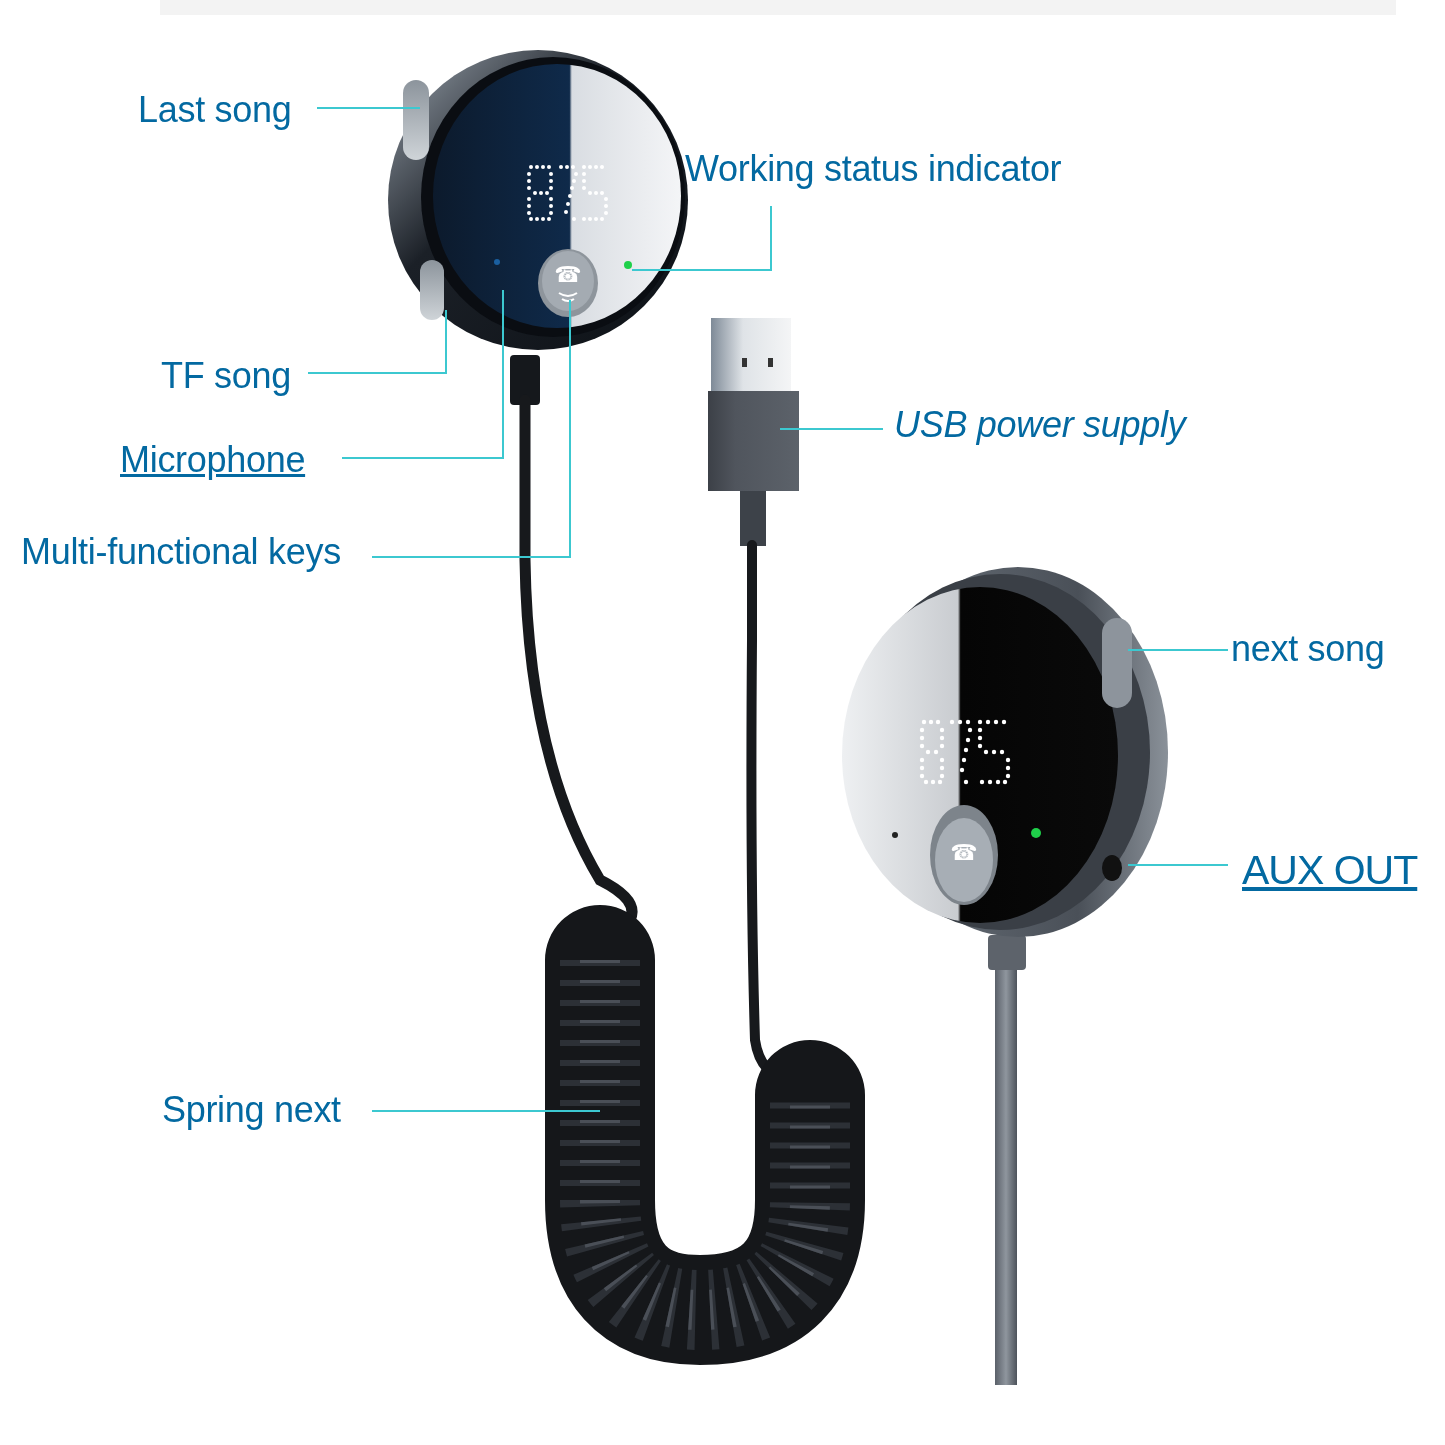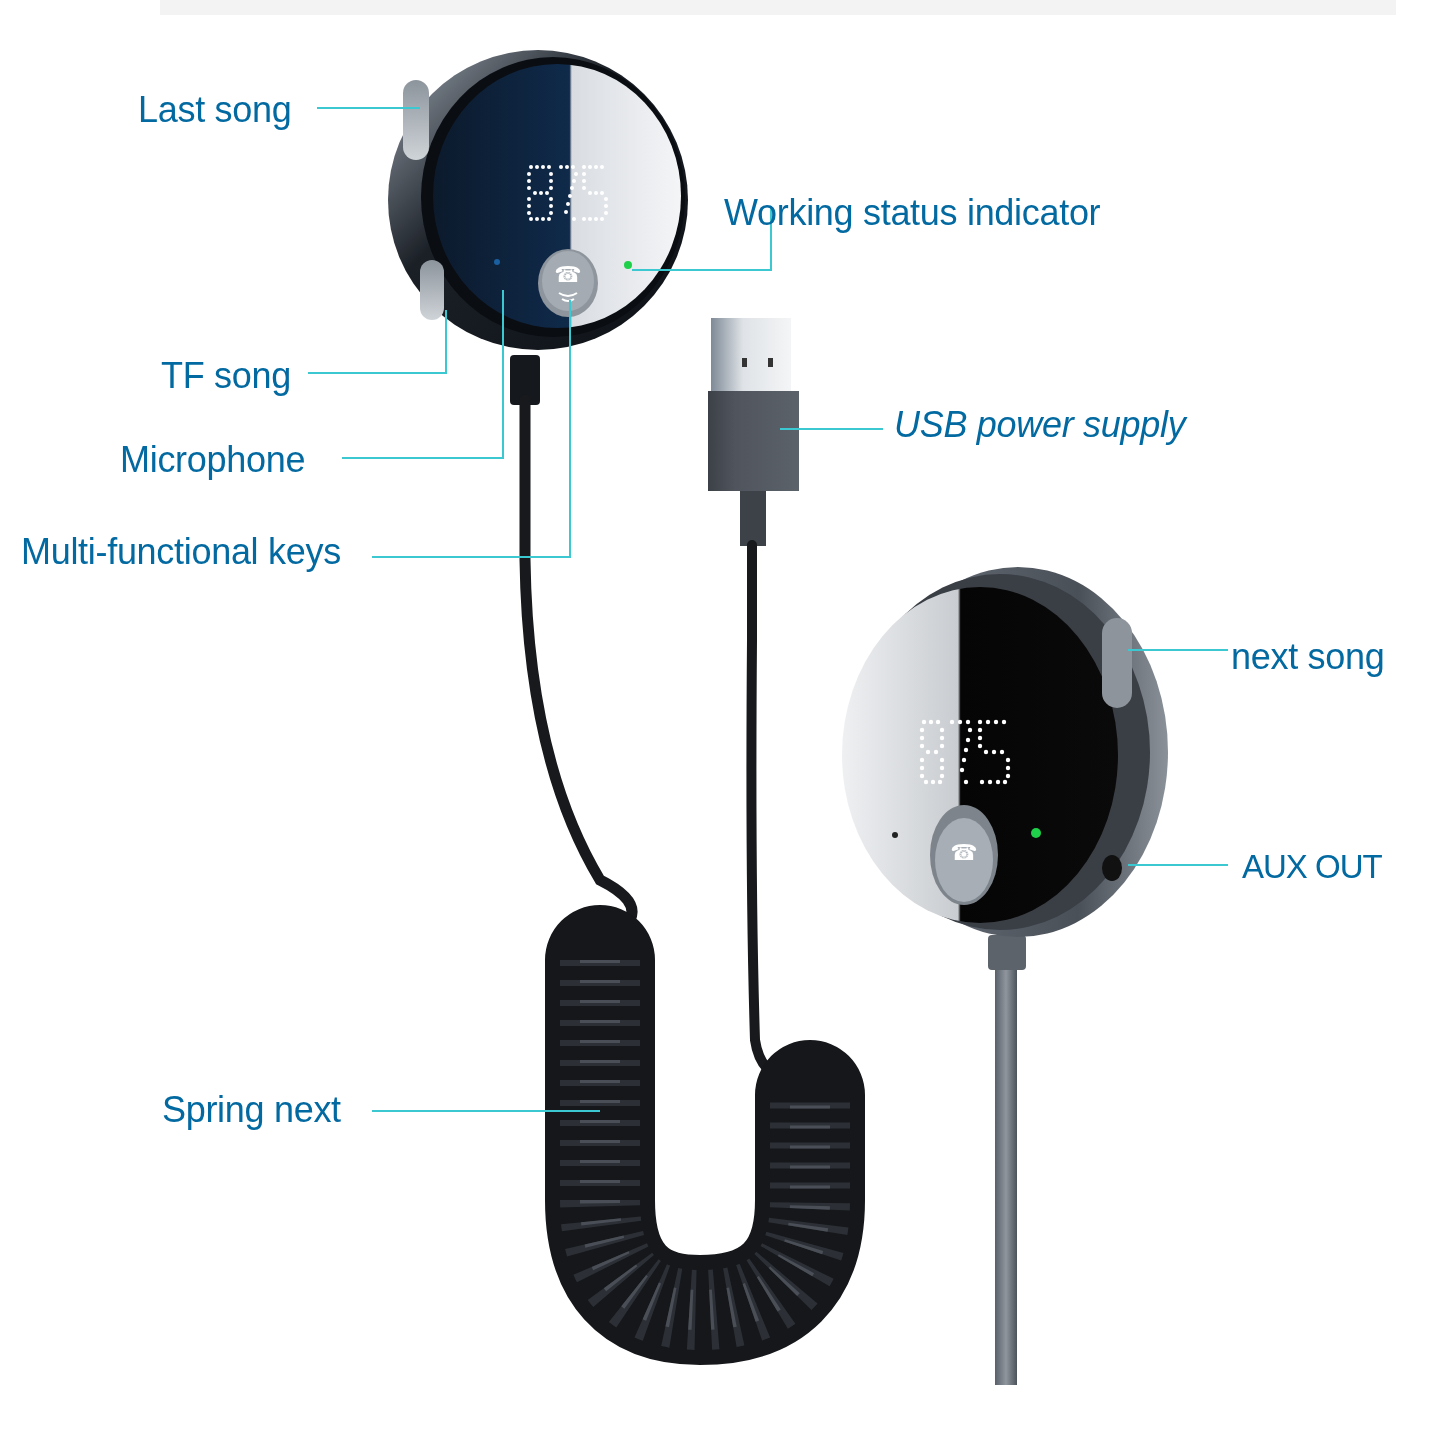--- a/index.html
+++ b/index.html
@@ -1,19 +1,19 @@
 <!DOCTYPE html>
 <html><head>
 <meta charset="utf-8">
 <style>
   html, body { margin: 0; padding: 0; background: #ffffff; }
   body { width: 1445px; height: 1445px; position: relative; overflow: hidden; font-family: "Liberation Sans", sans-serif; }
   .topbar { position: absolute; left: 160px; top: 0; width: 1236px; height: 15px; background: #f3f3f3; }
   .label { position: absolute; color: #0369a1; font-size: 36px; line-height: 1; white-space: nowrap; letter-spacing: -0.3px; }
-  .label.aux { font-size: 33px; letter-spacing: -1px; }
+  .label.aux { font-size: 41px; letter-spacing: -1px; text-decoration: underline; }
   svg.stage { position: absolute; left: 0; top: 0; }
 </style>
 </head>
 <body>
 
 <div class="topbar"></div>
 
 <svg class="stage" width="1445" height="1445" viewBox="0 0 1445 1445">
   <defs>
     <linearGradient id="faceA" x1="0" y1="0" x2="1" y2="0">
@@ -247,20 +247,20 @@
 
     <path d="M1128 650 L1228 650"></path>
 
     <path d="M1128 865 L1228 865"></path>
 
     <path d="M372 1111 L600 1111"></path>
   </g>
 </svg>
 
 <div class="label" style="left:138px; top:92px;">Last song</div>
-<div class="label" style="left:724px; top:151px;margin-top:44px;">Working status indicator</div>
+<div class="label" style="left:685px; top:151px;">Working status indicator</div>
 <div class="label" style="left:161px; top:358px;">TF song</div>
 <div class="label" style="left:894px; top:407px;font-style:italic;">USB power supply</div>
-<div class="label" style="left:120px; top:442px;">Microphone</div>
+<div class="label" style="left:120px; top:442px;text-decoration:underline;">Microphone</div>
 <div class="label" style="left:21px; top:534px;">Multi-functional keys</div>
-<div class="label" style="left:1231px; top:631px;margin-top:8px;">next song</div>
+<div class="label" style="left:1231px; top:631px;">next song</div>
 <div class="label aux" style="left:1242px; top:850px;">AUX OUT</div>
 <div class="label" style="left:162px; top:1092px;">Spring next</div>
 
 </body></html>

